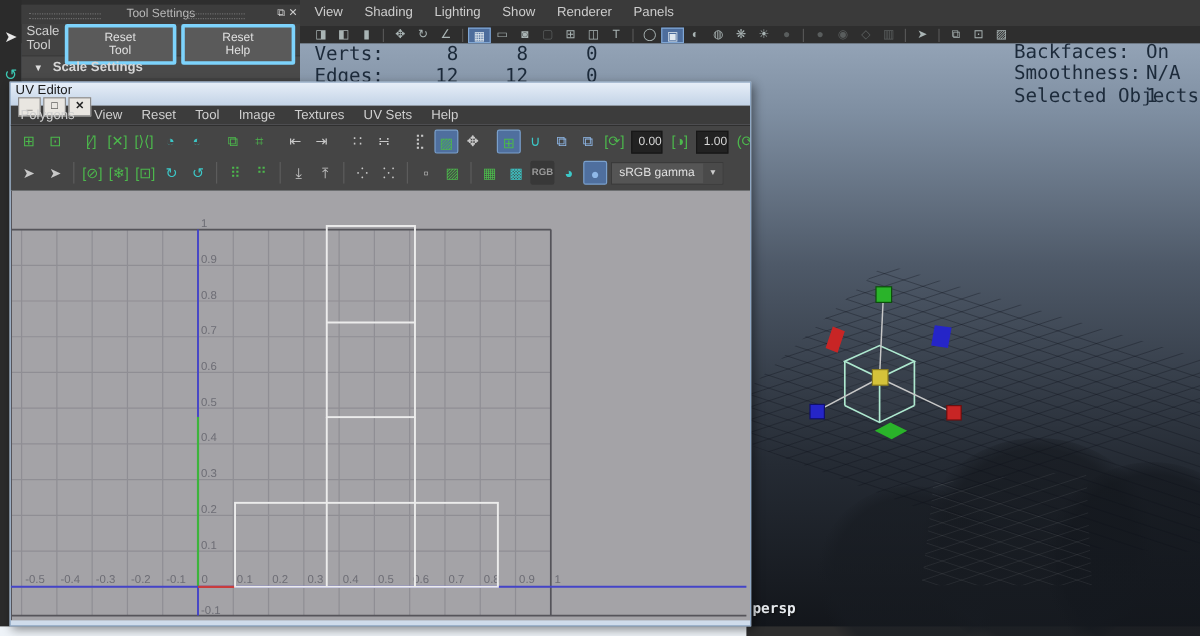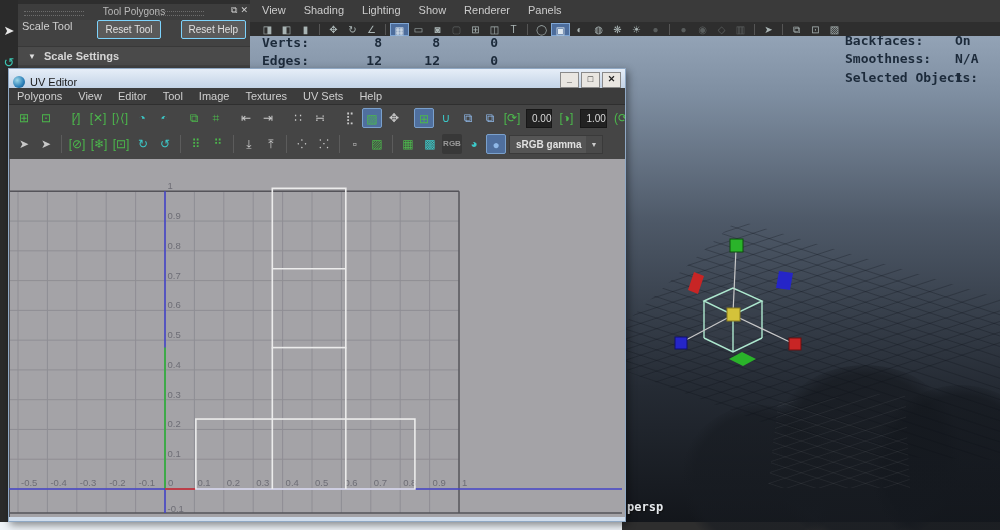--- a/index.html
+++ b/index.html
@@ -4,21 +4,21 @@
 <style>
   html,body{margin:0;padding:0;background:#222;}
   #stage{position:relative;width:1000px;height:530px;overflow:hidden;
          font-family:"Liberation Sans",sans-serif;background:#2e2e2e;}
   
   #viewport{position:absolute;left:18px;top:36px;width:982px;height:486px;
     background:linear-gradient(#93a3b6 0%,#7e8ea1 12%,#4e5968 38%,#252b34 72%,#13161b 100%);}
   .blob{position:absolute;border-radius:50%;}
   #vp-svg{position:absolute;left:18px;top:36px;z-index:1;pointer-events:none;}
   
-  .hudtext{font-family:"DejaVu Sans Mono",monospace;font-weight:bold;font-size:13px;color:#1c2a3a;}
+  .hudtext{font-family:"DejaVu Sans Mono",monospace;font-weight:normal;font-size:16px;color:#1c2a3a;}
   #hud-left{position:absolute;left:262px;top:35px;z-index:2;}
   #hud-left .hrow{display:flex;height:17.5px;}
   #hud-left .hlabel{width:62px;}
   #hud-left .hval{width:58px;text-align:right;}
   #hud-right{position:absolute;left:845px;top:33px;width:155px;z-index:2;overflow:hidden;}
   #hud-right .hrow{position:relative;height:18.3px;}
   #hud-right .hlabel{position:absolute;left:0;white-space:nowrap;}
   #hud-right .hval{position:absolute;left:110px;white-space:nowrap;}
   #persp-label{position:absolute;left:627px;top:500px;z-index:2;
     font-family:"DejaVu Sans Mono",monospace;font-weight:bold;font-size:12px;color:#e6eaee;
@@ -37,54 +37,54 @@
   #icon-strip .vsep{width:1px;height:11px;background:#555;margin:0 4px;}
   
   #tool-settings{position:absolute;left:18px;top:4px;width:232px;height:64px;background:#424242;z-index:3;}
   #ts-header{height:16px;background:#3d3d3d;position:relative;color:#b9b9b9;font-size:10px;}
   #ts-header .grip{position:absolute;top:7px;height:3px;border-top:1px dotted #6c6c6c;border-bottom:1px dotted #6c6c6c;}
   #ts-title{position:absolute;left:50%;transform:translateX(-50%);top:2px;}
   #ts-btns{position:absolute;right:2px;top:1px;display:flex;gap:3px;}
   #ts-btns .wb{font-size:9px;color:#cfcfcf;}
   #ts-row{display:flex;align-items:flex-start;height:26px;padding:0 4px;}
   #ts-toolname{flex:1;font-size:11px;color:#cfcfcf;}
-  .ts-btn{background:#5a5a5a;border:1px solid #7dd3fc;color:#e0e0e0;font-size:10px;
-    padding:3px 7px;margin-left:20px;border-radius:2px;}
+  .ts-btn{background:#5a5a5a;border:3px solid #7dd3fc;color:#e0e0e0;font-size:10px;
+    padding:3px 20px;margin-left:4px;border-radius:2px;}
   #ts-section{height:18px;background:#4a4a4a;border-top:1px solid #383838;color:#d6d6d6;
     font-size:11px;font-weight:bold;display:flex;align-items:center;gap:8px;padding-left:10px;}
   #ts-section .tri{font-size:8px;color:#ddd;}
   
   #bottom-left{position:absolute;left:0;top:522px;width:622px;height:8px;background:#eef3f8;z-index:4;}
   #timeline{position:absolute;left:622px;top:522px;width:378px;height:8px;background:#262626;z-index:4;overflow:hidden;}
   #timeline .tick{position:absolute;top:2px;font-family:"DejaVu Sans Mono",monospace;font-size:9px;color:#909090;}
   
   #uv-window{position:absolute;left:8px;top:68px;width:618px;height:454px;z-index:5;
     background:#cfdceb;border:1px solid #8fa8c4;box-shadow:2px 3px 8px rgba(0,0,0,.45);box-sizing:border-box;}
-  #uv-titlebar{height:19px;background:linear-gradient(#e6eef8,#c3d3e6);display:flex;align-items:flex-end;
-    padding:0 4px;font-size:11px;color:#1a1a1a;}
+  #uv-titlebar{height:19px;background:linear-gradient(#e6eef8,#c3d3e6);display:flex;align-items:flex-start;
+    padding:0 4px;font-size:11px;color:#1a1a1a;flex-direction:column;}
   #maya-logo{width:12px;height:12px;border-radius:50%;margin-right:5px;
     background:radial-gradient(circle at 35% 35%,#9fd8e8,#2a7fb8 60%,#134a77);}
   #uv-title{flex:1;}
   .winbtn{width:17px;height:14px;background:#e9e6e1;border:1px solid #8a8a8a;margin-left:2px;
     font-size:9px;line-height:12px;text-align:center;color:#222;font-weight:bold;}
   #uv-menubar{height:16px;background:#3c3c3c;display:flex;gap:16px;align-items:center;
     padding-left:8px;font-size:11px;color:#cfcfcf;}
   #uv-toolbar{height:54px;background:#454545;border-top:1px solid #2f2f2f;overflow:hidden;}
   .uvrow{display:flex;align-items:center;height:26px;padding-left:4px;white-space:nowrap;}
   .uvc{min-width:20px;height:20px;margin:0 1px;text-align:center;font-size:12px;line-height:20px;
     border-radius:2px;box-sizing:border-box;}
   .uvc.g{color:#4cb84c;} .uvc.t{color:#3cc8c8;} .uvc.w{color:#c8c8c8;} .uvc.b{color:#8fb8e8;}
   .uvc.d{color:#9a9a9a;font-size:8px;font-weight:bold;background:#383838;line-height:20px;}
   .uvc.active{background:#4f6f9e;border:1px solid #7aa0cc;}
   .uvc.flip{transform:scaleX(-1);}
   .uvsep{width:1px;height:18px;background:#5c5c5c;margin:0 4px;}
   .uvfield{width:50px;height:17px;background:#222;color:#d8d8d8;font-size:10px;line-height:17px;
     padding-left:5px;margin:0 3px;border:1px solid #171717;}
   .uvdrop{width:86px;height:17px;background:#555;color:#e0e0e0;font-size:10px;line-height:17px;
-    padding-left:6px;margin:0 2px;border:1px solid #3a3a3a;position:relative;font-weight:bold;}
+    padding-left:6px;margin:0 2px;border:1px solid #3a3a3a;position:relative;}
   .uvdrop .arr{position:absolute;right:0;top:0;width:16px;height:17px;background:#4a4a4a;
     text-align:center;font-size:7px;line-height:17px;color:#ccc;}
   #uv-canvas{position:relative;width:100%;height:358px;background:#a4a3a7;overflow:hidden;}
   #uv-canvas svg{position:absolute;left:0;top:0;}
 </style>
 </head>
 <body>
 <div id="stage">
 
 <div id="viewport">
@@ -288,21 +288,21 @@
       <div class="pi">➤</div>
       <div class="vsep"></div>
       <div class="pi">⧉</div>
       <div class="pi">⊡</div>
       <div class="pi">▨</div>
     </div>
 
 <div id="tool-settings">
   <div id="ts-header">
     <div class="grip" style="left:6px;width:60px;"></div>
-    <span id="ts-title">Tool Polygons</span>
+    <span id="ts-title">Tool Settings</span>
     <div class="grip" style="right:46px;width:48px;"></div>
     <div id="ts-btns">
       <span class="wb">⧉</span>
       <span class="wb">✕</span>
     </div>
   </div>
   <div id="ts-row">
     <span id="ts-toolname">Scale Tool</span>
     <button class="ts-btn">Reset Tool</button>
     <button class="ts-btn">Reset Help</button>
@@ -321,21 +321,21 @@
     <span id="uv-title">UV Editor</span>
     <div id="uv-winbtns" style="display: flex;">
           <div class="winbtn">_</div>
           <div class="winbtn">□</div>
           <div class="winbtn">✕</div>
         </div>
   </div>
   <div id="uv-menubar">
         <span>Polygons</span>
         <span>View</span>
-        <span>Editor</span>
+        <span>Reset</span>
         <span>Tool</span>
         <span>Image</span>
         <span>Textures</span>
         <span>UV Sets</span>
         <span>Help</span>
       </div>
   <div id="uv-toolbar">
     <div class="uvrow" id="uvrow1">
           <div class="uvc g">⊞</div>
           <div class="uvc g">⊡</div>

